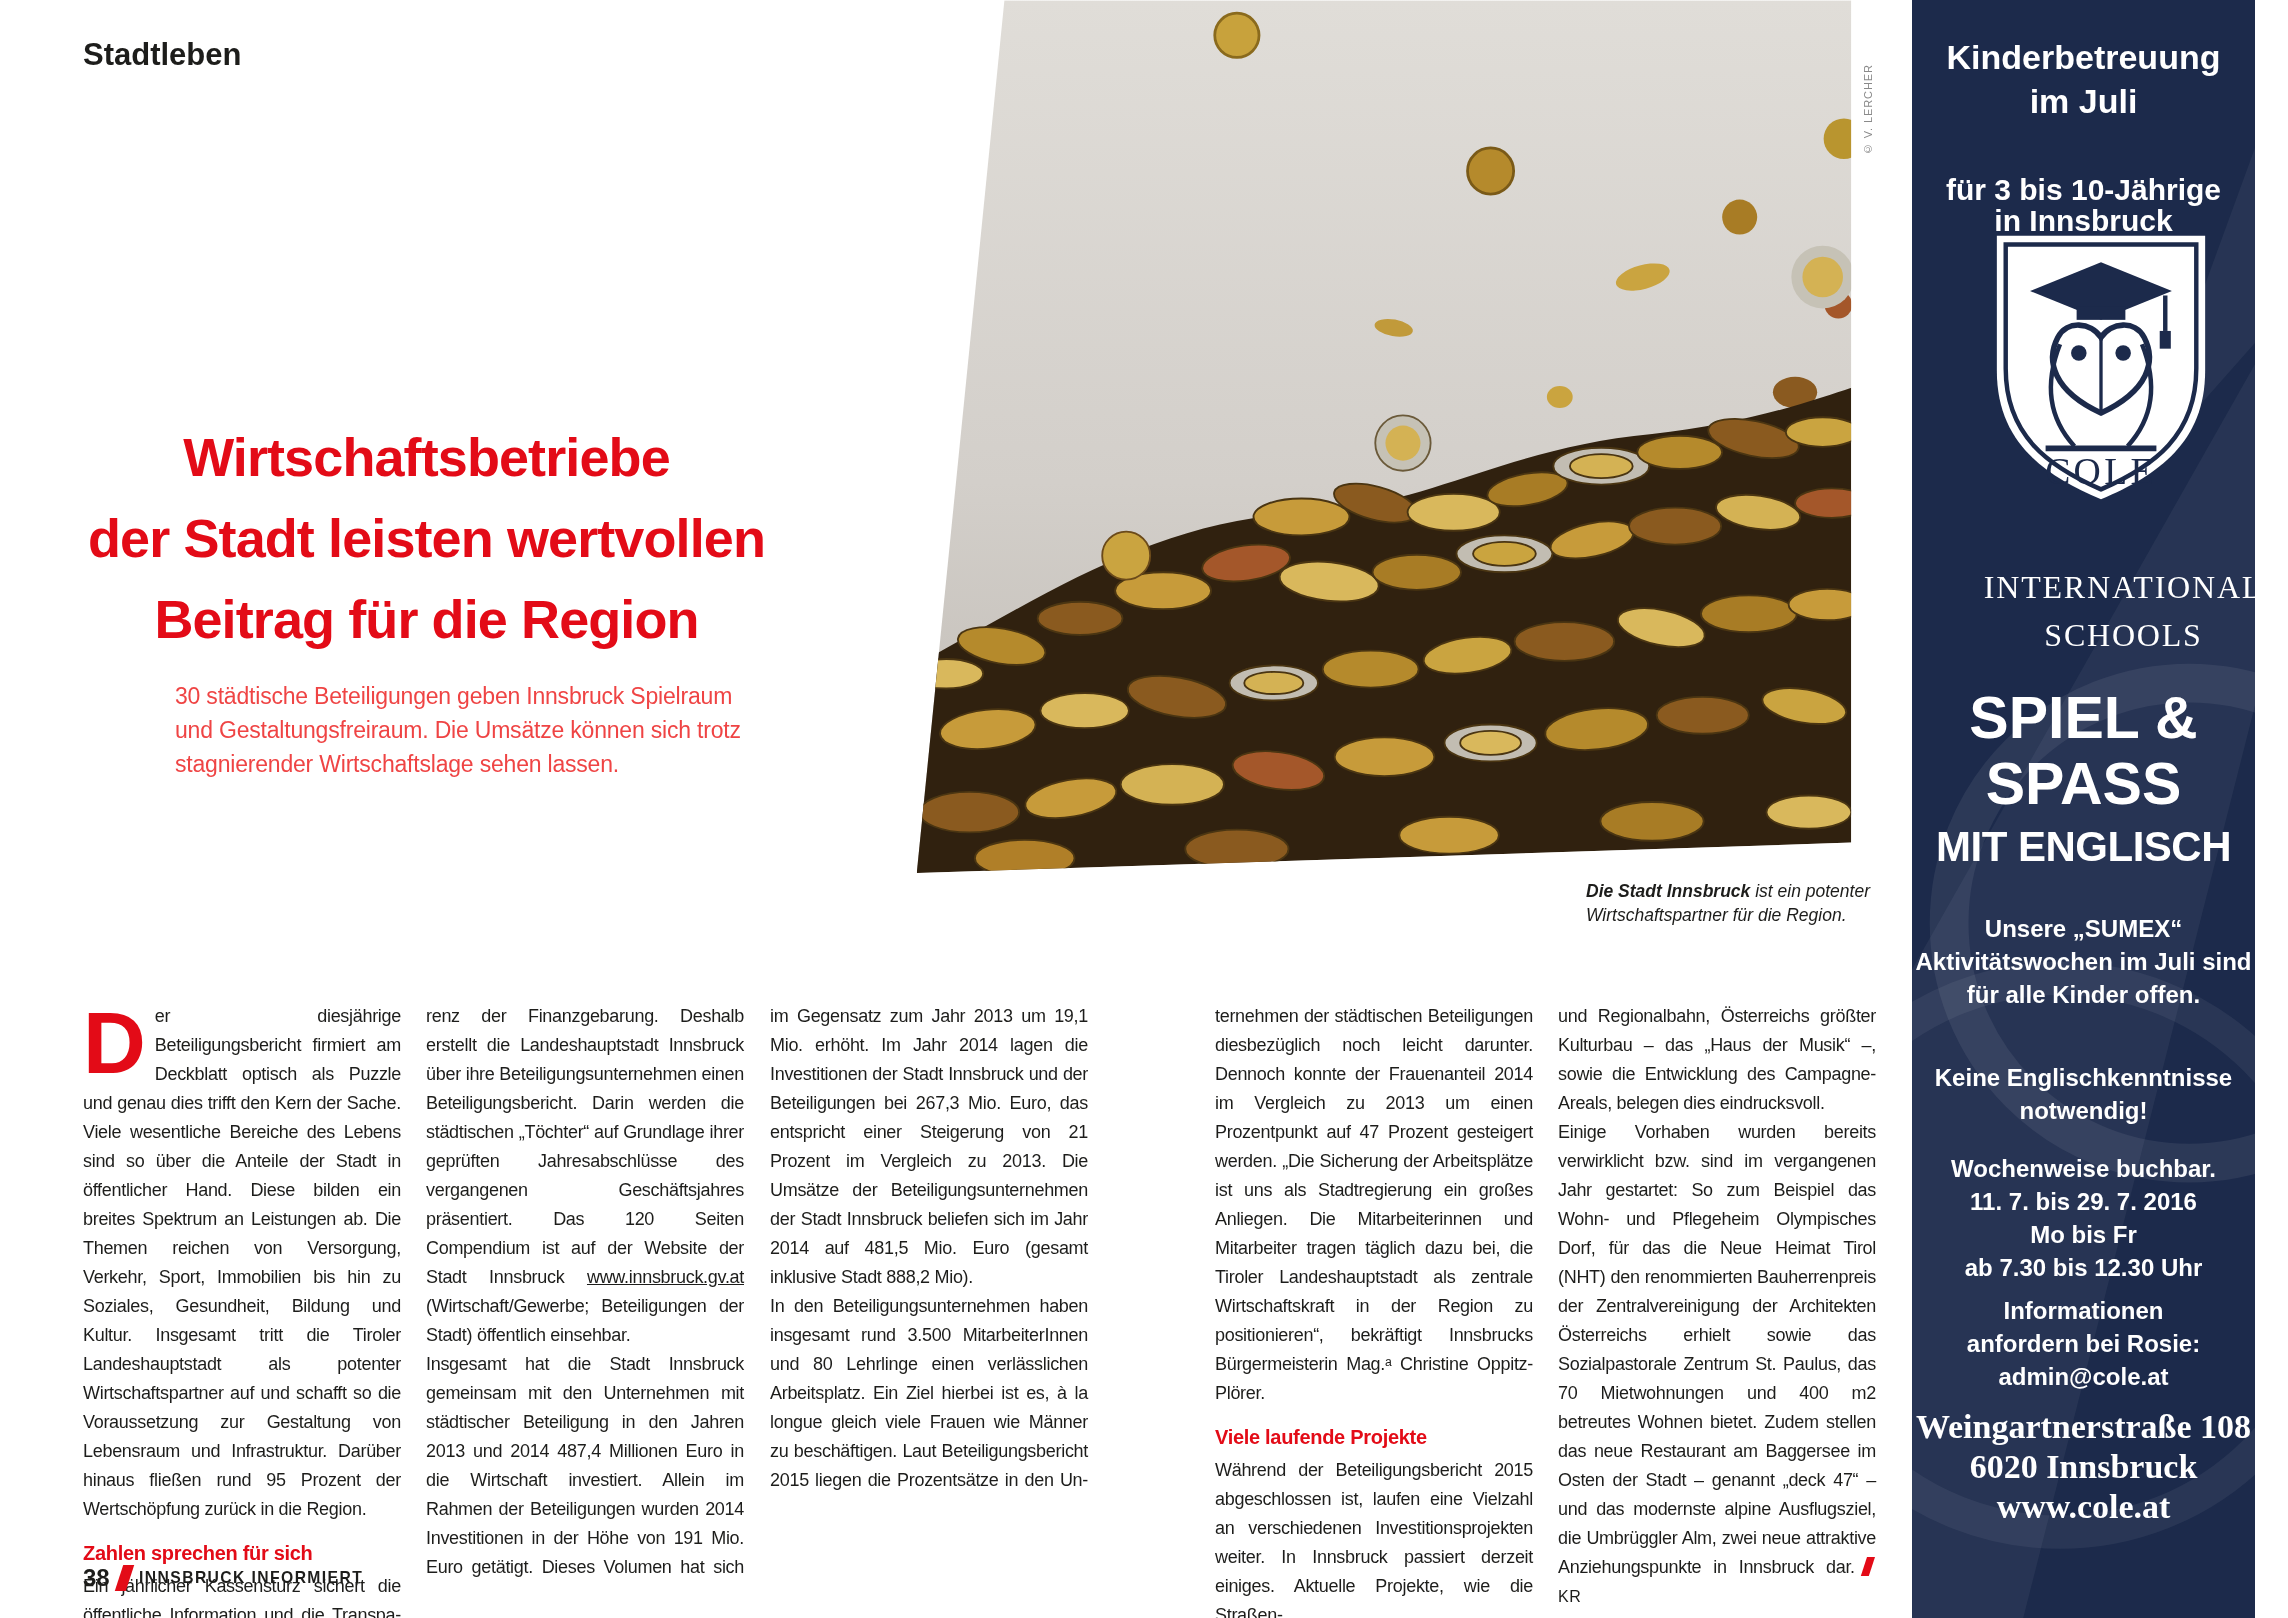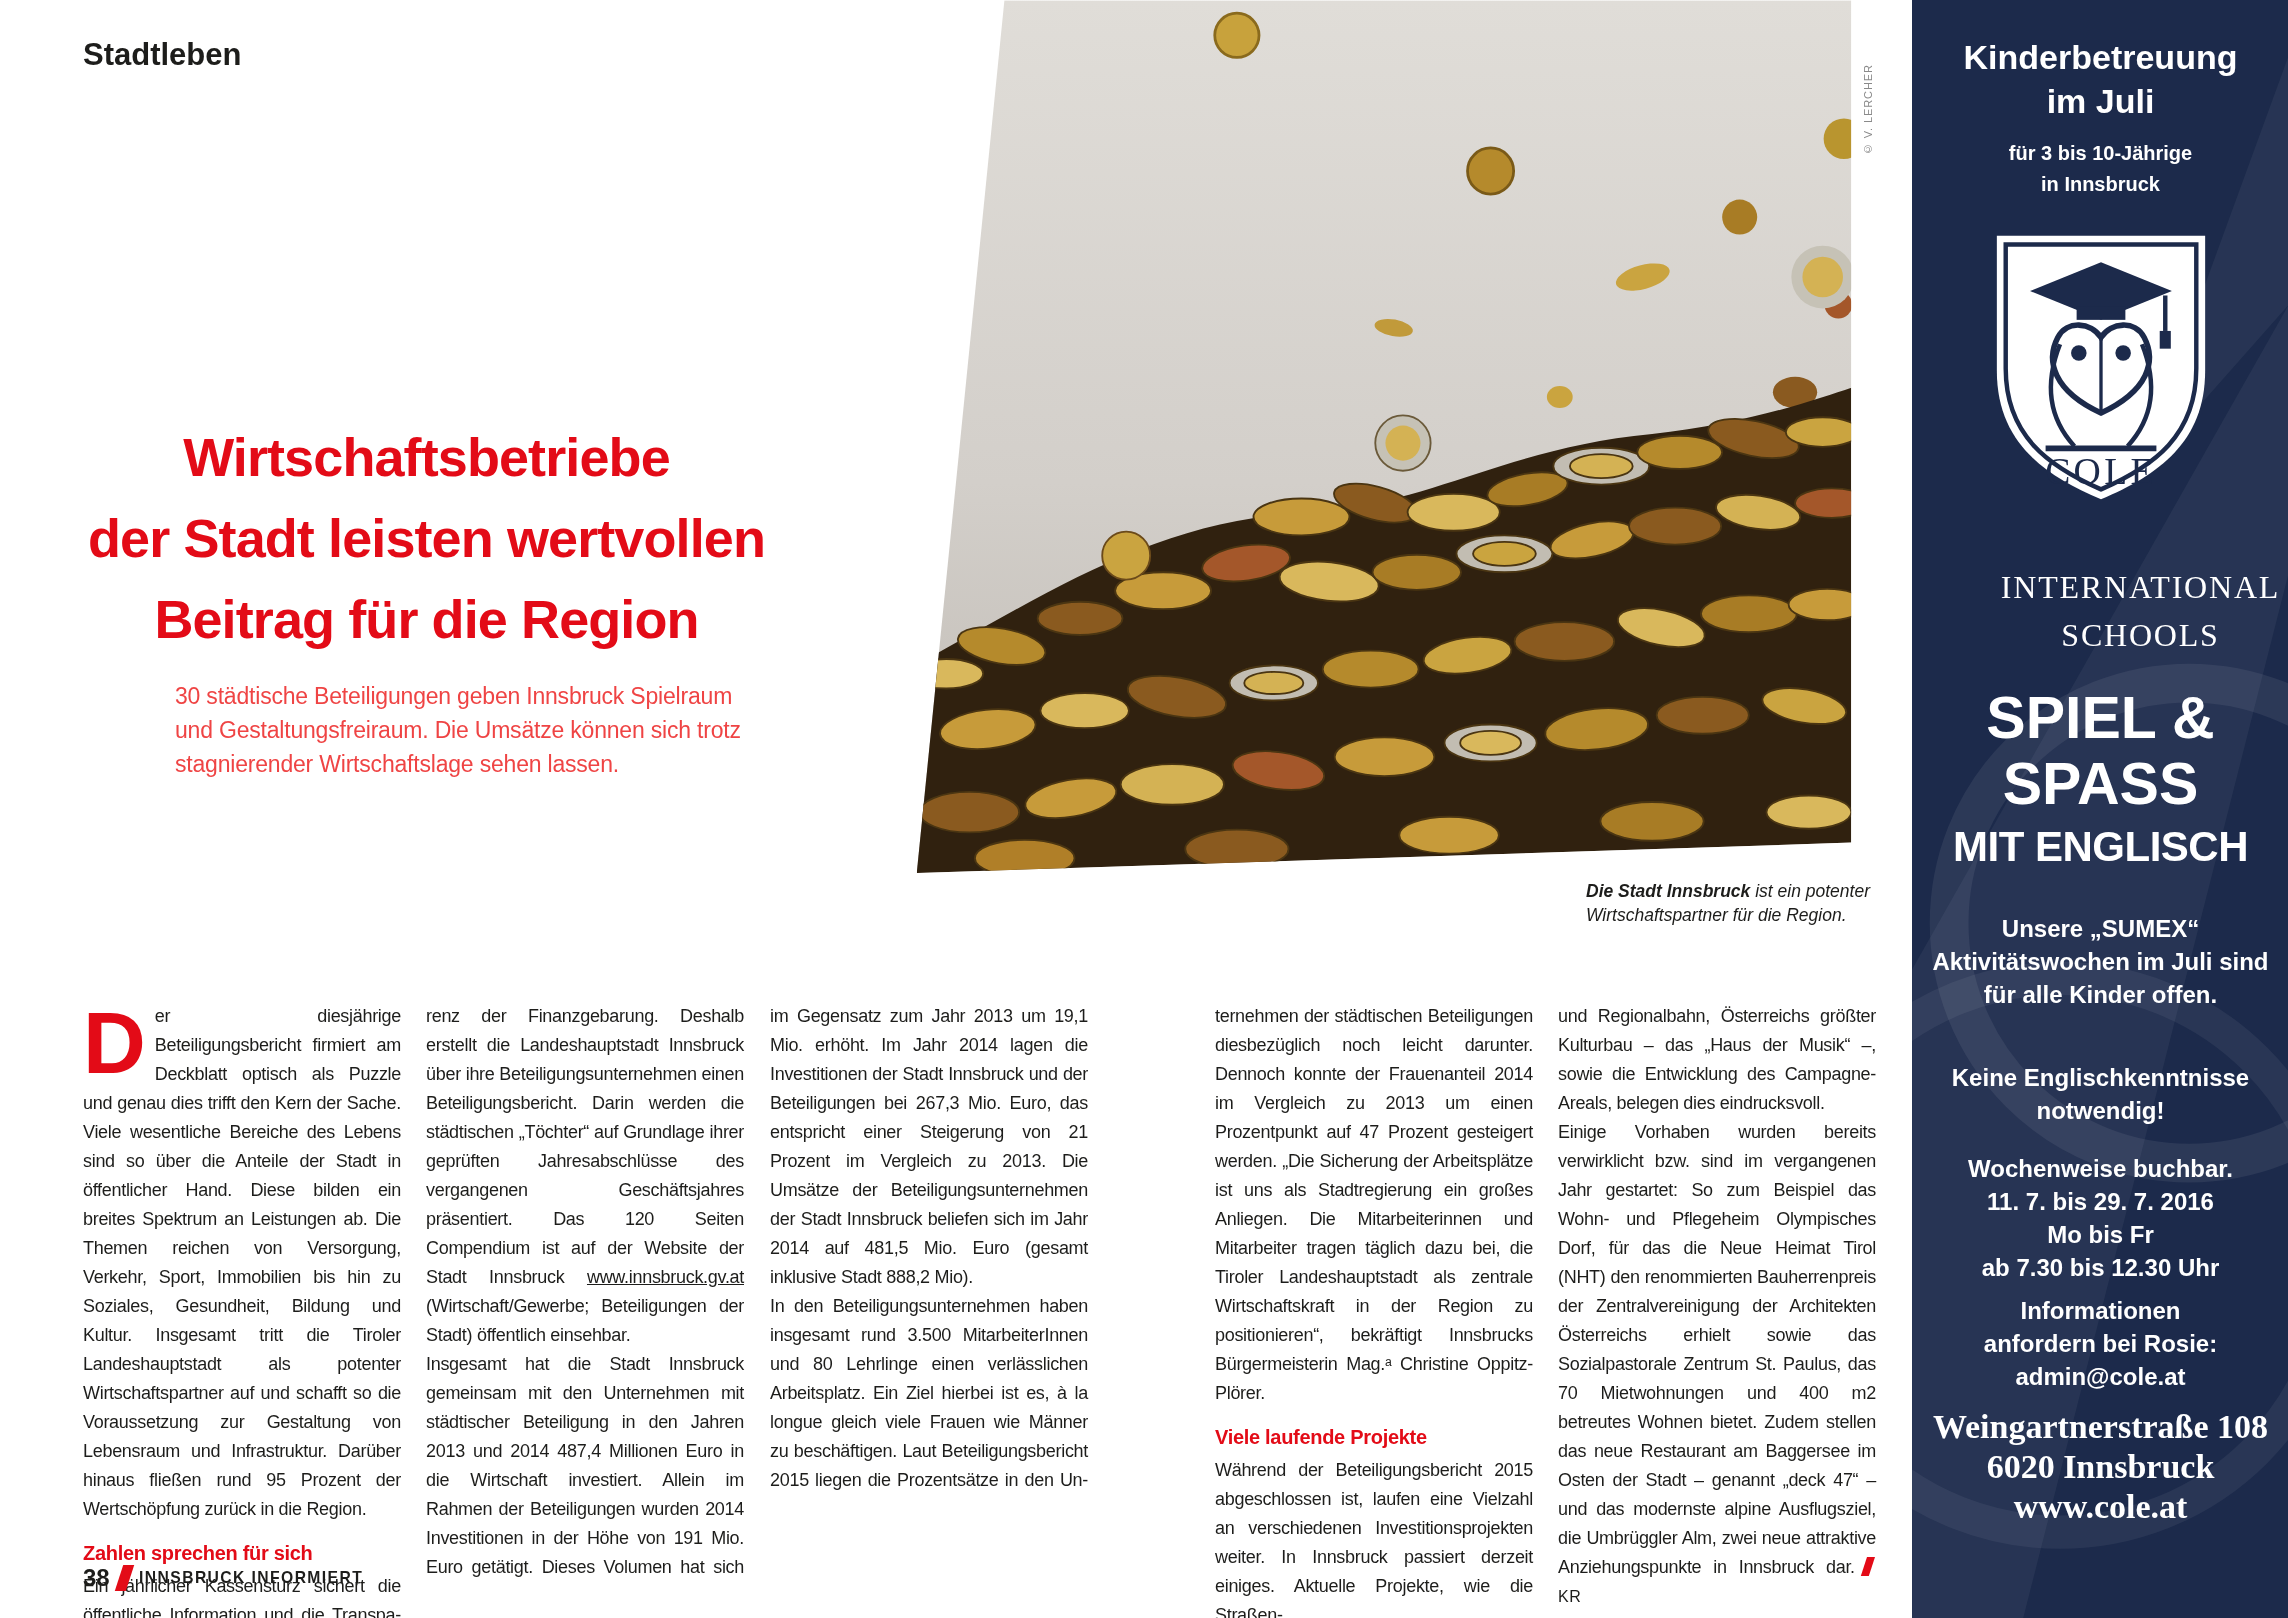--- a/index.html
+++ b/index.html
@@ -36,24 +36,24 @@
   .kr{font-size:16px;font-weight:normal;vertical-align:7.4px;letter-spacing:0.5px;}
 
   
   .footer{display:flex;align-items:center;gap:9.2px;}
   .footer .pageno{font-size:24px;font-weight:bold;}
   .footer .slash-big{display:inline-block;width:11px;height:26px;background:#e30b17;
                      transform:skewX(-18deg);}
   .footer .mag{font-size:15.7px;font-weight:600;letter-spacing:1.4px;}
 
   
-  #ad{left:1912px;top:0;width:377px;height:1619px;background:#1c2a4b;color:#ffffff;text-decoration:underline;}
+  #ad{left:1912px;top:0;width:343px;height:1619px;background:#1c2a4b;color:#ffffff;text-decoration:underline;}
   #ad .block{position:absolute;width:100%;text-align:center;}
   .ad-title{font-size:34px;font-weight:bold;line-height:44px;}
-  .ad-sub{font-size:20px;font-weight:bold;line-height:31px;}
+  .ad-sub{font-size:30px;font-weight:bold;line-height:31px;margin-top:36px;}
   .ad-org{font-family:"Liberation Serif",serif;font-size:32px;line-height:48px;letter-spacing:1.8px;}
   .ad-slogan-big{font-size:59px;font-weight:bold;line-height:66px;letter-spacing:0;}
   .ad-slogan-mid{font-size:42px;font-weight:bold;line-height:48px;letter-spacing:-0.5px;}
   .ad-text{font-size:24px;font-weight:bold;line-height:33px;}
   .ad-address{font-family:"Liberation Serif",serif;font-size:34px;font-weight:bold;line-height:40px;}
 </style>
 </head>
 <body>
 
 <div id="page">

